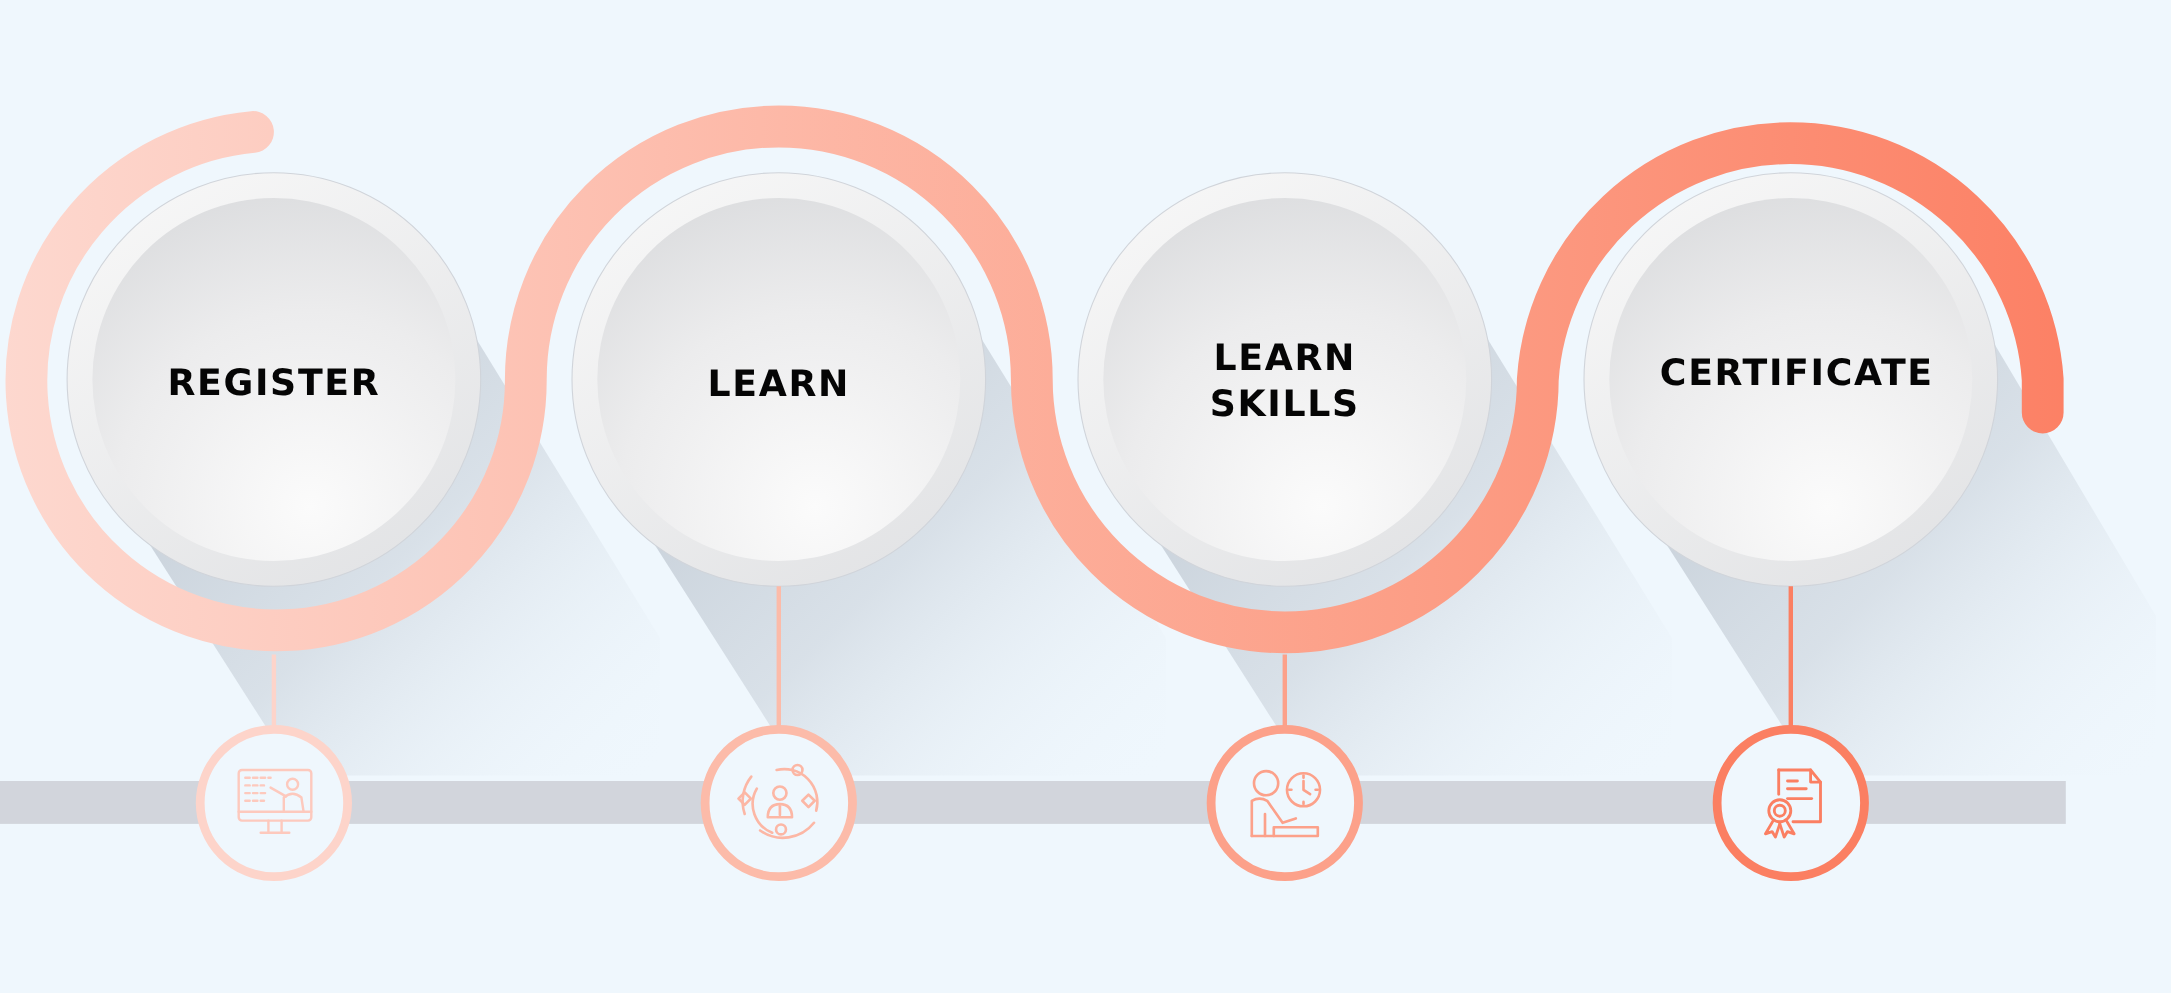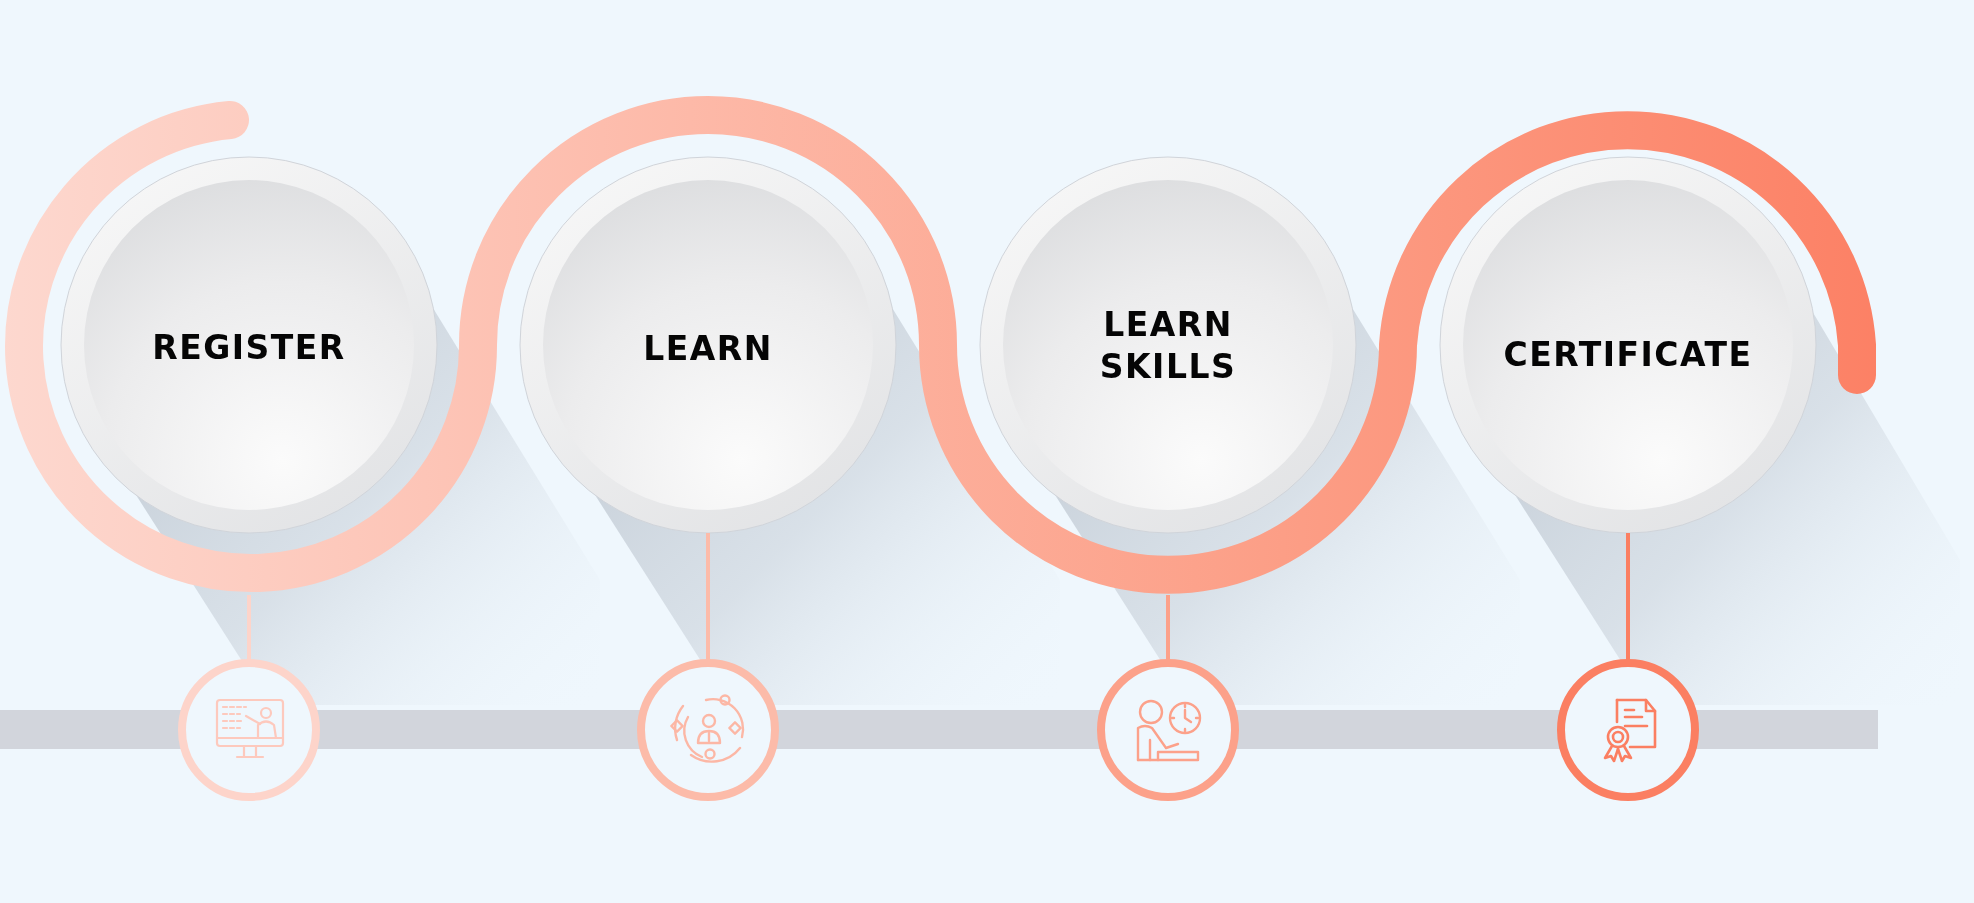--- a/index.html
+++ b/index.html
@@ -156,15 +156,15 @@
       <circle cx="1618" cy="737" r="5"></circle>
       <path d="M1612 746 L1605 758 L1611 756 L1614 761 L1618 749"></path>
       <path d="M1624 746 L1631 758 L1625 756 L1622 761 L1618 749"></path>
     </g>
   </svg>
 
   <div class="step-label" style="left:249px; top:348px;">REGISTER</div>
   <div class="step-label" style="left:708px; top:349px;">LEARN</div>
   <div class="step-label" style="left:1168px; top:346px;">LEARN
 SKILLS</div>
-  <div class="step-label" style="left:1628px; top:355px;">CERTIFICATE</div>
+  <div class="step-label" style="left:1628px; top:339px;text-align:right;">CERTIFICATE</div>
 
 </div>
 
 </body></html>

